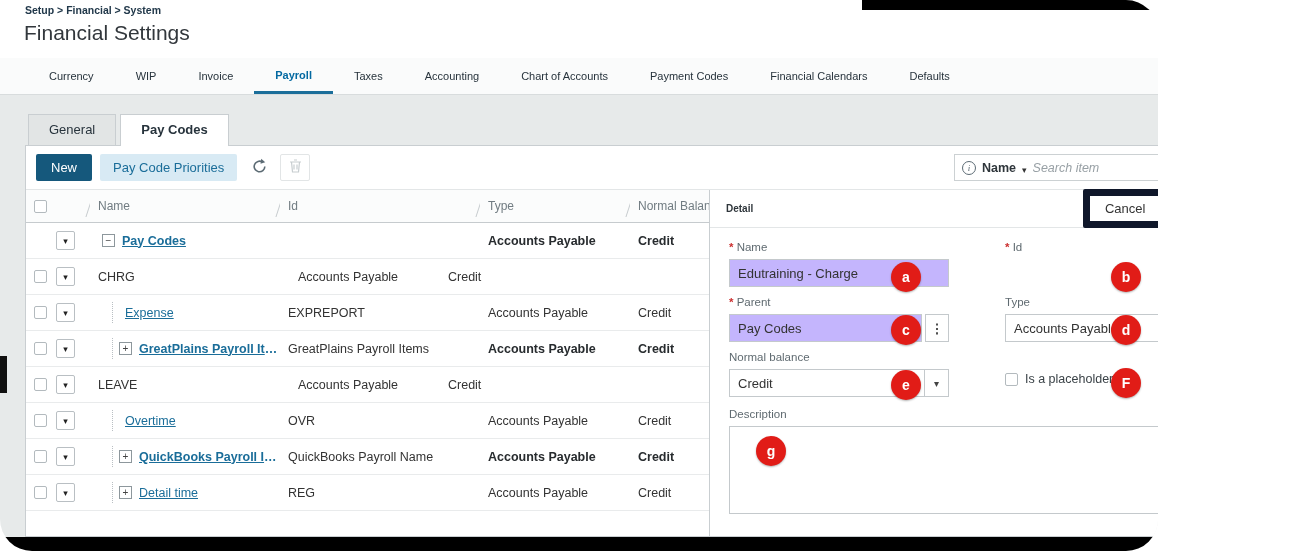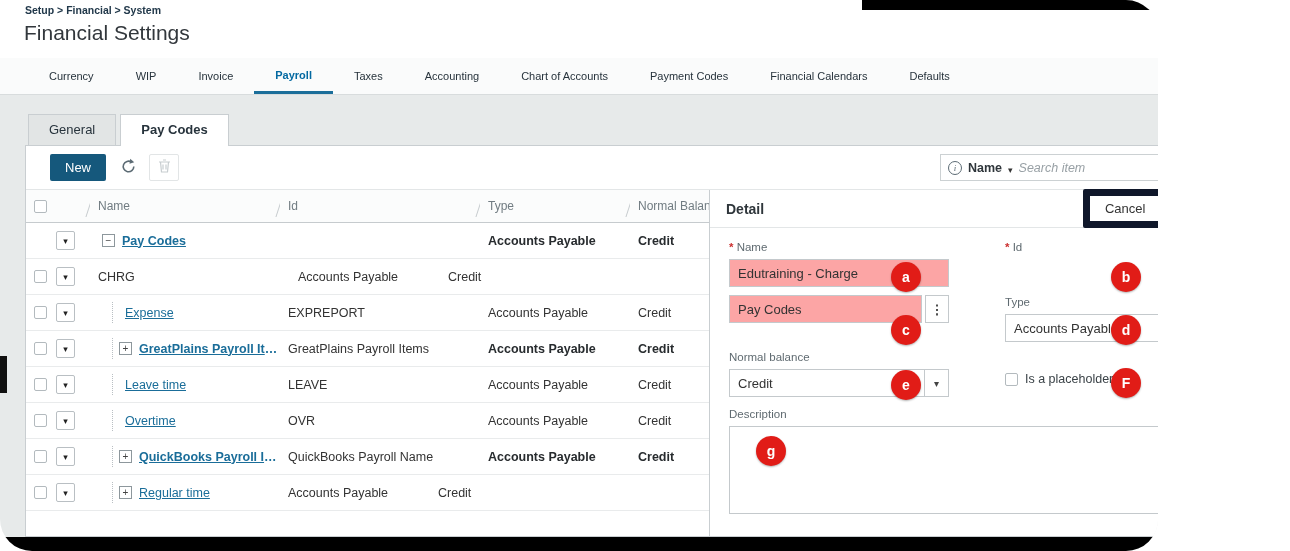--- a/index.html
+++ b/index.html
@@ -24,21 +24,21 @@
   .subtabs { position:absolute; left:28px; top:114px; display:flex; z-index:3; }
   .subtab { height:31px; line-height:30px; padding:0 20px; font-size:13px; color:#27333c;
             border:1px solid #c9ced1; border-bottom:none; background:#e2e5e5; margin-right:4px; cursor:pointer; }
   .subtab.active { background:#fff; font-weight:bold; height:32px; }
 
   .panel { position:absolute; left:25px; top:145px; width:1240px; height:392px; background:#fff;
            border:1px solid #c9ced1; z-index:2; }
 
   
   .toolbar { position:absolute; left:0; top:0; right:0; height:44px; border-bottom:1px solid #e3e6e7;
-             display:flex; align-items:center; padding:0 24px; }
+             display:flex; align-items:center; padding:0 10px; }
   .btn-primary { background:#15587c; color:#fff; font-size:13px; padding:6px 15px; border:none;
                  border-radius:2px; font-family:inherit; cursor:pointer; }
   .btn-light { background:#d8eaf4; color:#1a6d99; font-size:13px; padding:6px 13px; border:none;
                border-radius:2px; margin-left:8px; font-family:inherit; cursor:pointer; }
   .icon-btn { margin-left:14px; background:none; border:none; display:flex; align-items:center; cursor:pointer; }
   .btn-trash { margin-left:12px; width:30px; height:27px; border:1px solid #e2e5e6; border-radius:2px;
                background:#fff; display:flex; align-items:center; justify-content:center; }
   .searchbox { margin-left:auto; width:300px; height:27px; border:1px solid #ccd1d3; background:#fff;
                display:flex; align-items:center; padding:0 7px; gap:6px; }
   .info { width:14px; height:14px; border:1px solid #5c6b74; border-radius:50%; color:#5c6b74;
@@ -75,33 +75,33 @@
   .r-child .expander { margin-left:-6px; }
   .expander.minus::before { content:"−"; }
   .expander.plus::before { content:"+"; }
   .link { color:#1a6d99; text-decoration:underline; cursor:pointer; overflow:hidden; text-overflow:ellipsis; }
   .r-bold .link { font-weight:bold; }
   .r-bold .cell.type, .r-bold .cell.bal { font-weight:bold; color:#272b2e; }
 
   
   .detail { position:absolute; left:683px; top:44px; right:0; bottom:0; border-left:1px solid #c9ced1; background:#fff; }
   .detail-header { height:38px; display:flex; align-items:center; padding:0 16px; border-bottom:1px solid #e3e6e7; }
-  .detail-title { font-weight:bold; font-size:14px; color:#2f363b; margin-right:auto; }
+  .detail-title { font-weight:bold; font-size:10px; color:#2f363b; margin-right:auto; }
   .btn-cancel { background:#fff; border:7px solid #0f172a; color:#333; font-size:13px; padding:5px 15px;
                 border-radius:2px; margin-right:19px; font-family:inherit; cursor:pointer; }
   .btn-save { background:#15587c; color:#fff; border:none; font-size:13px; padding:6px 16px;
               border-radius:2px; font-family:inherit; cursor:pointer; }
 
   .form { position:absolute; left:19px; top:50px; right:16px; }
   .frow { display:flex; margin-bottom:8px; }
   .fcol1 { width:220px; flex:none; }
   .fcol2 { width:222px; flex:none; margin-left:56px; }
   .flabel { display:block; font-size:11.5px; color:#5f6a70; line-height:14px; margin-bottom:5px; }
   .req::before { content:"* "; color:#cb2e2e; font-weight:bold; }
-  .input { width:100%; height:28px; border:1px solid #c4c9cc; background:#fca5a5; font-size:13px; color:#333;
+  .input { width:100%; height:28px; border:1px solid #c4c9cc; background:#c4b5fd; font-size:13px; color:#333;
            padding:0 8px; font-family:inherit; outline:none; }
   .select { display:flex; height:28px; border:1px solid #c4c9cc; background:#fff; align-items:center; cursor:pointer; }
   .select .val { flex:1; padding:0 8px; font-size:13px; color:#333; white-space:nowrap; overflow:hidden; }
   .select .dd { width:24px; height:100%; border-left:1px solid #c4c9cc; display:flex; align-items:center; justify-content:center; }
   .dd::before { content:"▾"; font-size:10px; color:#444; }
   .parent-wrap { display:flex; gap:3px; }
   .parent-wrap .input { flex:1; min-width:0; }
   .dots-btn { width:24px; height:28px; border:1px solid #c4c9cc; background:#fff; flex:none;
               display:flex; align-items:center; justify-content:center; cursor:pointer; }
   .dots-btn::before { content:"⋮"; font-size:13px; color:#444; font-weight:bold; }
@@ -140,20 +140,21 @@
 
   <div class="subtabs">
     <div class="subtab">General</div>
     <div class="subtab active">Pay Codes</div>
   </div>
 
   <div class="panel">
 
     <div class="toolbar">
       <button class="btn-primary">New</button>
+      <button class="btn-light">Pay Code Priorities</button>
       <button class="icon-btn">
         <span>
           <svg width="17" height="17" viewBox="0 0 16 16">
               <path d="M13 8A5 5 0 1 1 10.8 3.85" fill="none" stroke="#5c6b74" stroke-width="1.5"></path>
               <polygon points="9.6,0.8 13.4,3.9 9.0,5.3" fill="#5c6b74"></polygon>
             </svg>
         </span>
       </button>
       <button class="btn-trash">
         <span>
@@ -238,24 +239,20 @@
         <div class="cell id w-id">GreatPlains Payroll Items</div>
         <div class="cell type w-type">Accounts Payable</div>
         <div class="cell bal w-bal">Credit</div>
       </div>
 
       <div class="grid-row r-child">
         <div class="cell w-sel">
             <span class="cb"></span>
             <span class="rowmenu"></span>
           </div>
-        <div class="cell name w-name">
-            <span class="indent"></span>
-            <a class="link">Leave time</a>
-          </div>
         <div class="cell id w-id">LEAVE</div>
         <div class="cell type w-type">Accounts Payable</div>
         <div class="cell bal w-bal">Credit</div>
       </div>
 
       <div class="grid-row r-child">
         <div class="cell w-sel">
             <span class="cb"></span>
             <span class="rowmenu"></span>
           </div>
@@ -284,22 +281,23 @@
       </div>
 
       <div class="grid-row r-child">
         <div class="cell w-sel">
             <span class="cb"></span>
             <span class="rowmenu"></span>
           </div>
         <div class="cell name w-name">
             <span class="indent"></span>
             <span class="expander plus"></span>
-            <a class="link">Regular time</a>
-          </div>
+            <a class="link">Detail time</a>
+          </div>
+        <div class="cell id w-id">REG</div>
         <div class="cell type w-type">Accounts Payable</div>
         <div class="cell bal w-bal">Credit</div>
       </div>
     </div>
 
     <div class="detail">
       <div class="detail-header">
         <span class="detail-title">Detail</span>
         <button class="btn-cancel">Cancel</button>
         <button class="btn-save">Save</button>
@@ -311,20 +309,21 @@
             <span class="flabel req">Name</span>
             <input class="input" type="text" value="Edutraining - Charge" style="">
           </div>
           <div class="fcol2">
             <span class="flabel req">Id</span>
           </div>
         </div>
 
         <div class="frow">
           <div class="fcol1">
+            <span class="flabel req">Parent</span>
             <div class="parent-wrap">
               <input class="input" type="text" value="Pay Codes" style="">
               <span class="dots-btn"></span>
             </div>
           </div>
           <div class="fcol2">
             <span class="flabel">Type</span>
             <div class="select">
               <span class="val">Accounts Payable</span>
               <span class="dd"></span>

